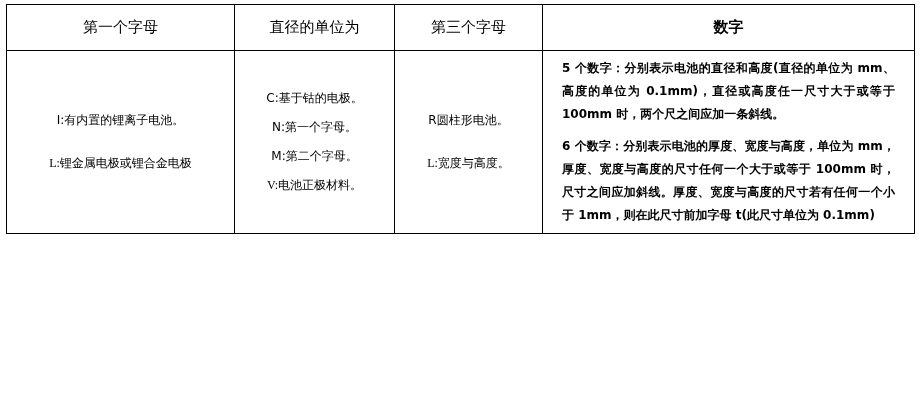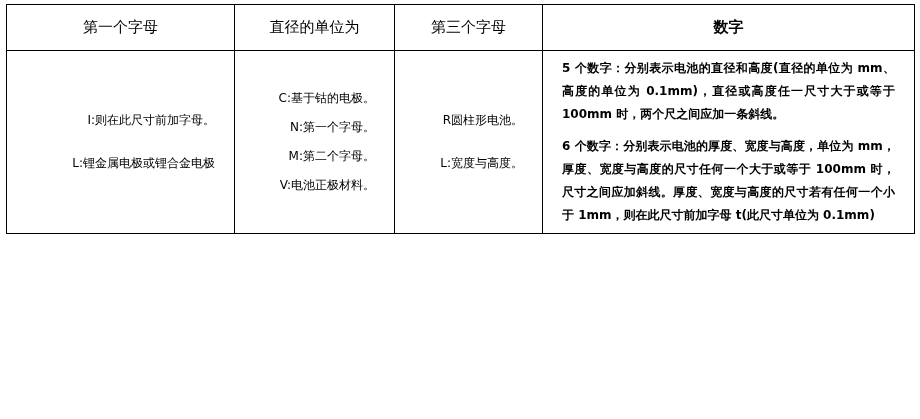--- a/index.html
+++ b/index.html
@@ -45,34 +45,35 @@
     font-size: 15px;
     height: 44px;
     line-height: 1.4;
   }
   .body-row td {
     font-size: 12px;
     line-height: 1.9;
     vertical-align: middle;
   }
   .cell-a, .cell-b, .cell-c {
-    text-align: right;
+    text-align: center;
   }
   .cell-d {
     text-align: left;
     line-height: 2.05;
     font-size: 13.5px;
     vertical-align: top;
     padding-top: 16px;
   }
   .para {
     margin: 0 0 6px 0;
   }
   .para:last-child {
     margin-bottom: 0;
+    font-family: Liberation Serif, serif;
   }
   .gap {
     height: 14px;
   }
   .dblock p {
     margin: 0;
     text-align: justify;
     text-justify: inter-ideograph;
   }
   .dblock {
@@ -89,21 +90,21 @@
   <table class="spec-table">
     <tbody>
       <tr class="hdr-row">
         <td class="col-a">第一个字母</td>
         <td class="col-b">直径的单位为</td>
         <td class="col-c">第三个字母</td>
         <td class="col-d">数字</td>
       </tr>
       <tr class="body-row">
         <td class="col-a cell-a">
-          <p class="para">I:则在此尺寸前加字母。</p>
+          <p class="para">I:有内置的锂离子电池。</p>
           <div class="gap"></div>
           <p class="para">L:锂金属电极或锂合金电极</p>
         </td>
         <td class="col-b cell-b">
           <p class="para">C:基于钴的电极。</p>
           <p class="para">N:第一个字母。</p>
           <p class="para">M:第二个字母。</p>
           <p class="para">V:电池正极材料。</p>
         </td>
         <td class="col-c cell-c">

